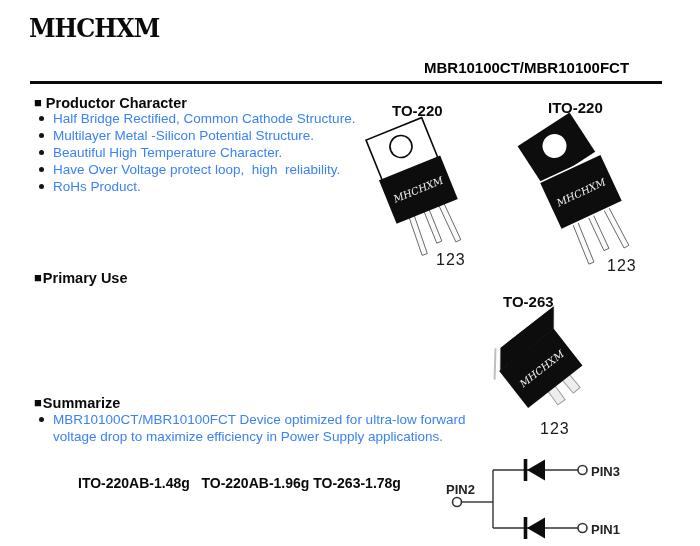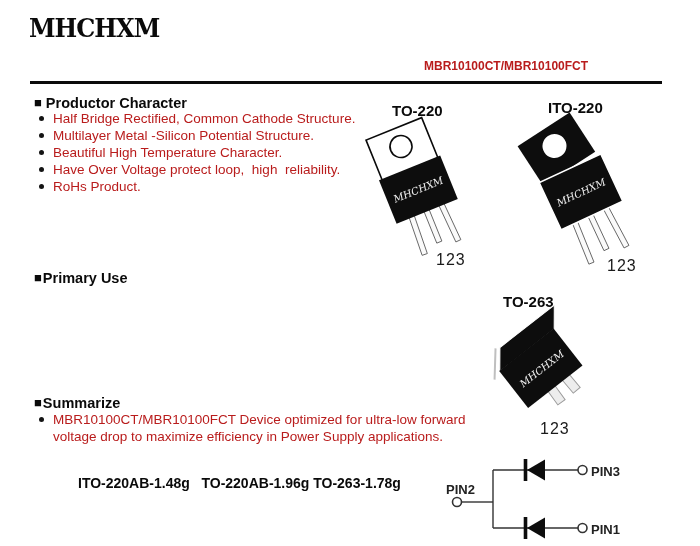--- a/index.html
+++ b/index.html
@@ -7,30 +7,30 @@
   .page {
     position:relative; width:700px; height:546px; background:#ffffff;
     font-family:"Liberation Sans", sans-serif; color:#141414; overflow:hidden;padding-left:43px;
   }
   .abs { position:absolute; }
   .logo {
     left:29px; top:13px; font-family:"DejaVu Serif", serif; font-weight:700;
     font-size:24px; letter-spacing:-1px; transform:scaleY(1.08); color:#0a0a0a;
   }
   .title { left:40px; top:50px; font-size:21px; font-weight:700; color:#0a0a0a; }
-  .part-number { left:424px; top:59px; font-size:12px; font-weight:700; color:#b91c1c; }
+  .part-number { left:424px; top:59px; font-size:15px; font-weight:700; color:#000000; }
   .header-rule { left:30px; top:81px; width:632px; height:3px; background:#0a0a0a; }
 
   .sec-head { font-size:14.5px; font-weight:700; color:#0a0a0a; white-space:nowrap; }
   .sec-head .marker { font-size:13px; margin-right:4px; position:relative; top:-1px; }
 
   ul.bullets { list-style:none; }
   ul.bullets li {
     font-size:13.5px; line-height:17px; padding-left:17px; position:relative;
-    white-space:pre-wrap; color:#b91c1c;
+    white-space:pre-wrap; color:#3b82f6;
   }
   ul.bullets li::before {
     content:""; position:absolute; left:3px; top:6px; width:5px; height:5px;
     border-radius:50%; background:#141414;
   }
   .pkg-label { font-size:15px; font-weight:700; color:#0a0a0a; }
   .pin-caption { font-size:16px; letter-spacing:1px; color:#1a1a1a; }
 
   .dw-label { left:88px; top:448px; font-size:14px; font-weight:700; color:#0a0a0a; }
   .dw-values { left:78px; top:475px; font-size:14px; font-weight:700; white-space:pre-wrap; color:#0a0a0a; }

